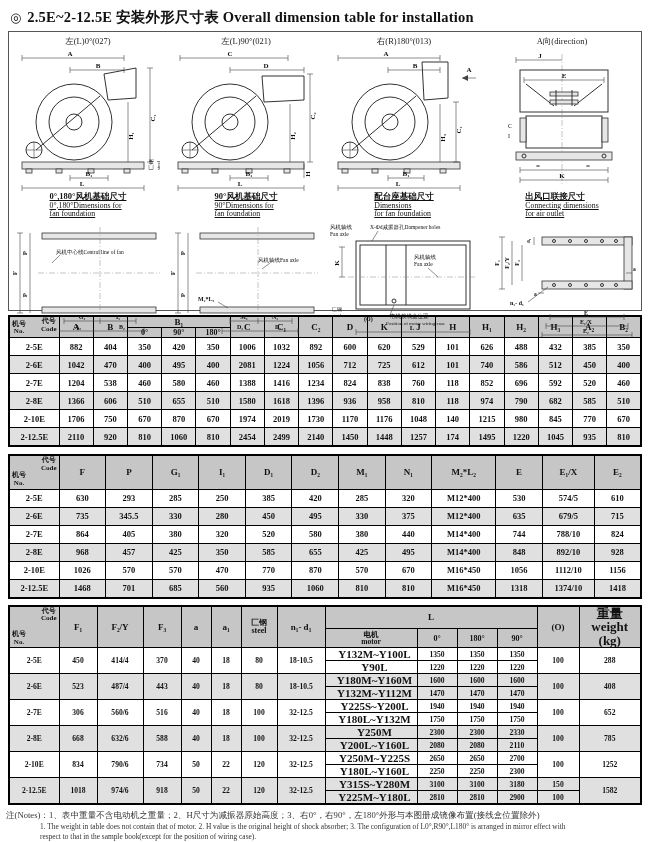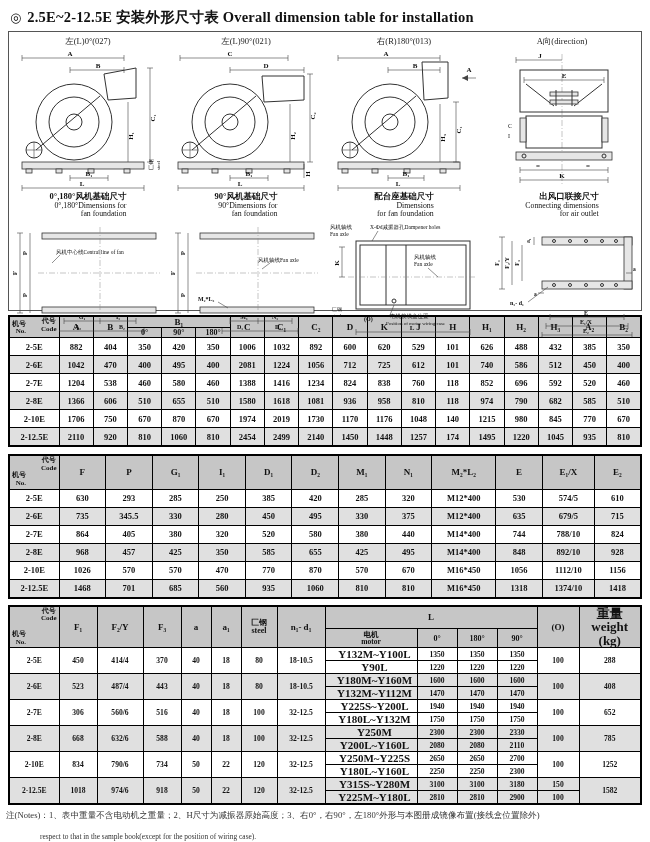--- a/index.html
+++ b/index.html
@@ -6,21 +6,21 @@
   .page{width:650px;height:842px;background:#fff;font-family:"Liberation Serif",serif;color:#111;overflow:hidden;}
   
   .title-row{display:flex;align-items:center;gap:6px;padding:8px 0 2px 10px;}
   .bullet-icon{font-family:"DejaVu Sans",sans-serif;font-size:13px;line-height:1;}
   .title-text{font-size:14.5px;font-weight:bold;letter-spacing:.2px;}
   
   .diagram-panel{margin:2px 8px 4px 8px;border:1px solid #555;height:280px;box-sizing:border-box;padding-top:4px;}
   .views-row{display:flex;}
   .view-col{width:25%;display:flex;flex-direction:column;align-items:center;}
   .view-label{font-size:8.5px;color:#222;}
-  .caption{text-align:right;line-height:1.12;margin-top:-2px;}
+  .caption{text-align:left;line-height:1.12;margin-top:-2px;text-decoration:underline;}
   .caption .cn{font-size:8.5px;font-weight:bold;}
   .caption .en{font-size:7.8px;}
   .plans-row{display:flex;margin-top:2px;}
   .plan-col{width:25%;display:flex;justify-content:center;}
   svg{display:block;}
   .dsvg text{font-family:"Liberation Serif",serif;font-size:7px;fill:#111;font-weight:bold;}
   .dsvg .t6{font-size:6px;font-weight:normal;}
   .dsvg .t55{font-size:5.5px;font-weight:normal;}
   .dsvg .t5{font-size:5px;font-weight:normal;}
   .dsvg line,.dsvg path,.dsvg polyline{stroke:#444;stroke-width:.6;fill:none;}
@@ -31,21 +31,21 @@
   table.dims{border-collapse:collapse;table-layout:fixed;width:634px;margin:0 8px;border:2px solid #000;}
   table.dims th,table.dims td{border:1px solid #000;text-align:center;vertical-align:middle;padding:0;font-weight:bold;overflow:hidden;white-space:nowrap;}
   table.dims thead th{background:#c6c6c6;font-size:9px;}
   table.dims thead .sub th{font-size:8px;}
   #t1 td,#t2 td{font-size:8.5px;height:17px;}
   #t1 tr.alt td,#t2 tr.alt td,#t3 tr.alt td{background:#e0e0e0;}
   #t3 td{font-size:7.6px;height:10px;}
   #t3 td.motor{font-size:11px;padding-left:7px;}
   .corner{position:relative;background-color:#c6c6c6;background-image:linear-gradient(to bottom right,transparent calc(50% - .5px),#000 calc(50% - .5px),#000 calc(50% + .5px),transparent calc(50% + .5px));}
   .corner .ctr{position:absolute;top:1px;right:2px;font-size:7px;line-height:1.1;text-align:center;font-weight:bold;}
-  .corner .cbl{position:absolute;bottom:1px;left:2px;font-size:7px;line-height:1.1;text-align:right;font-weight:bold;}
+  .corner .cbl{position:absolute;bottom:1px;left:2px;font-size:7px;line-height:1.1;text-align:center;font-weight:bold;}
   .two-line{line-height:1.05;font-size:8px;} .gap6{height:6px;} .gap8{height:7px;}
   
   .notes{margin:5px 6px 0 6px;}
   .note-cn{font-size:8.6px;color:#333;}
   .note-en{font-size:7.4px;color:#333;margin-left:34px;line-height:1.25;}
 </style>
 </head>
 <body>
 
 <div class="page">
@@ -491,21 +491,21 @@
         </tr>
         <tr class="alt">
           <td>2-8E</td>
           <td>1366</td>
           <td>606</td>
           <td>510</td>
           <td>655</td>
           <td>510</td>
           <td>1580</td>
           <td>1618</td>
-          <td>1081</td>
+          <td>1396</td>
           <td>936</td>
           <td>958</td>
           <td>810</td>
           <td>118</td>
           <td>974</td>
           <td>790</td>
           <td>682</td>
           <td>585</td>
           <td>510</td>
         </tr>
@@ -859,18 +859,18 @@
           <td>2810</td>
           <td>2900</td>
           <td>100</td>
         </tr>
       </tbody>
   </table>
 
   <div class="notes">
     <div class="note-cn">注(Notes)：1、表中重量不含电动机之重量；2、H尺寸为减振器原始高度；3、右0°，右90°，左180°外形与本图册成镜像布置(接线盒位置除外)</div>
     <div class="note-en">
-      <br>
+      <span>1. The weight in table does not contain that of motor. 2. H value is the original height of shock absorber; 3. The configuration of L0°,R90°,L180° is arranged in mirror effect with</span><br>
       <span>respect to that in the sample book(except for the position of wiring case).</span>
     </div>
   </div>
 
 </div>
 
 </body></html>

